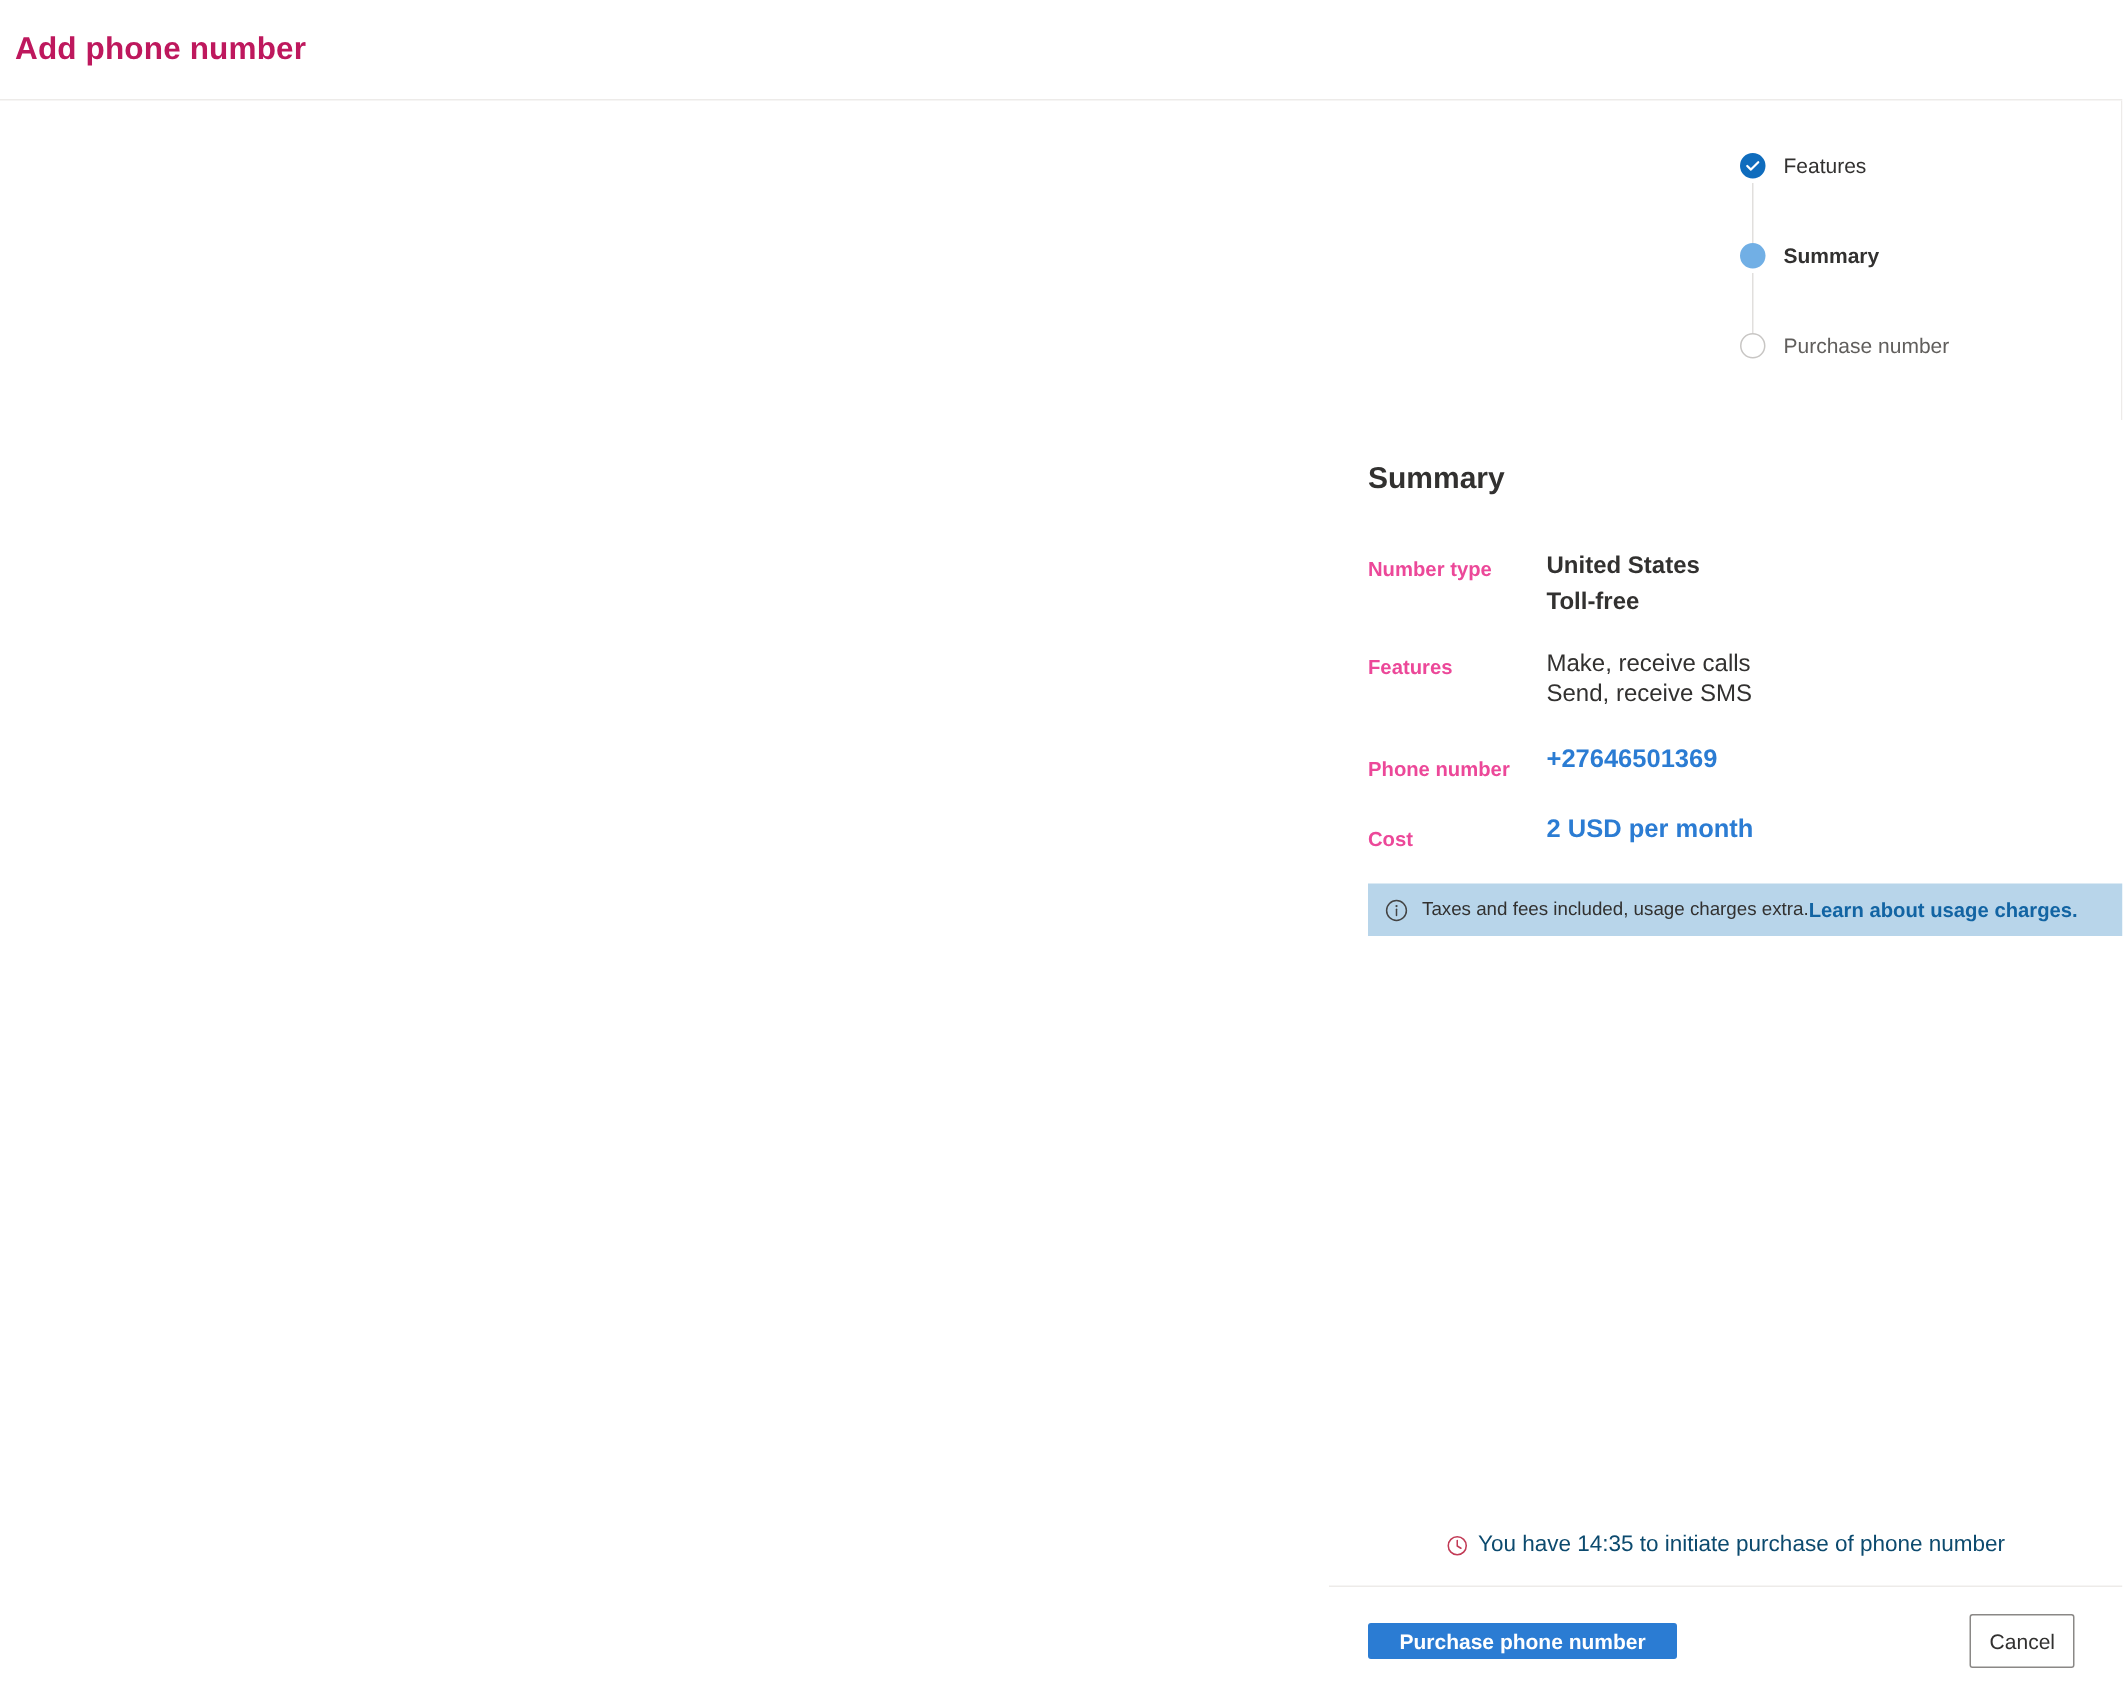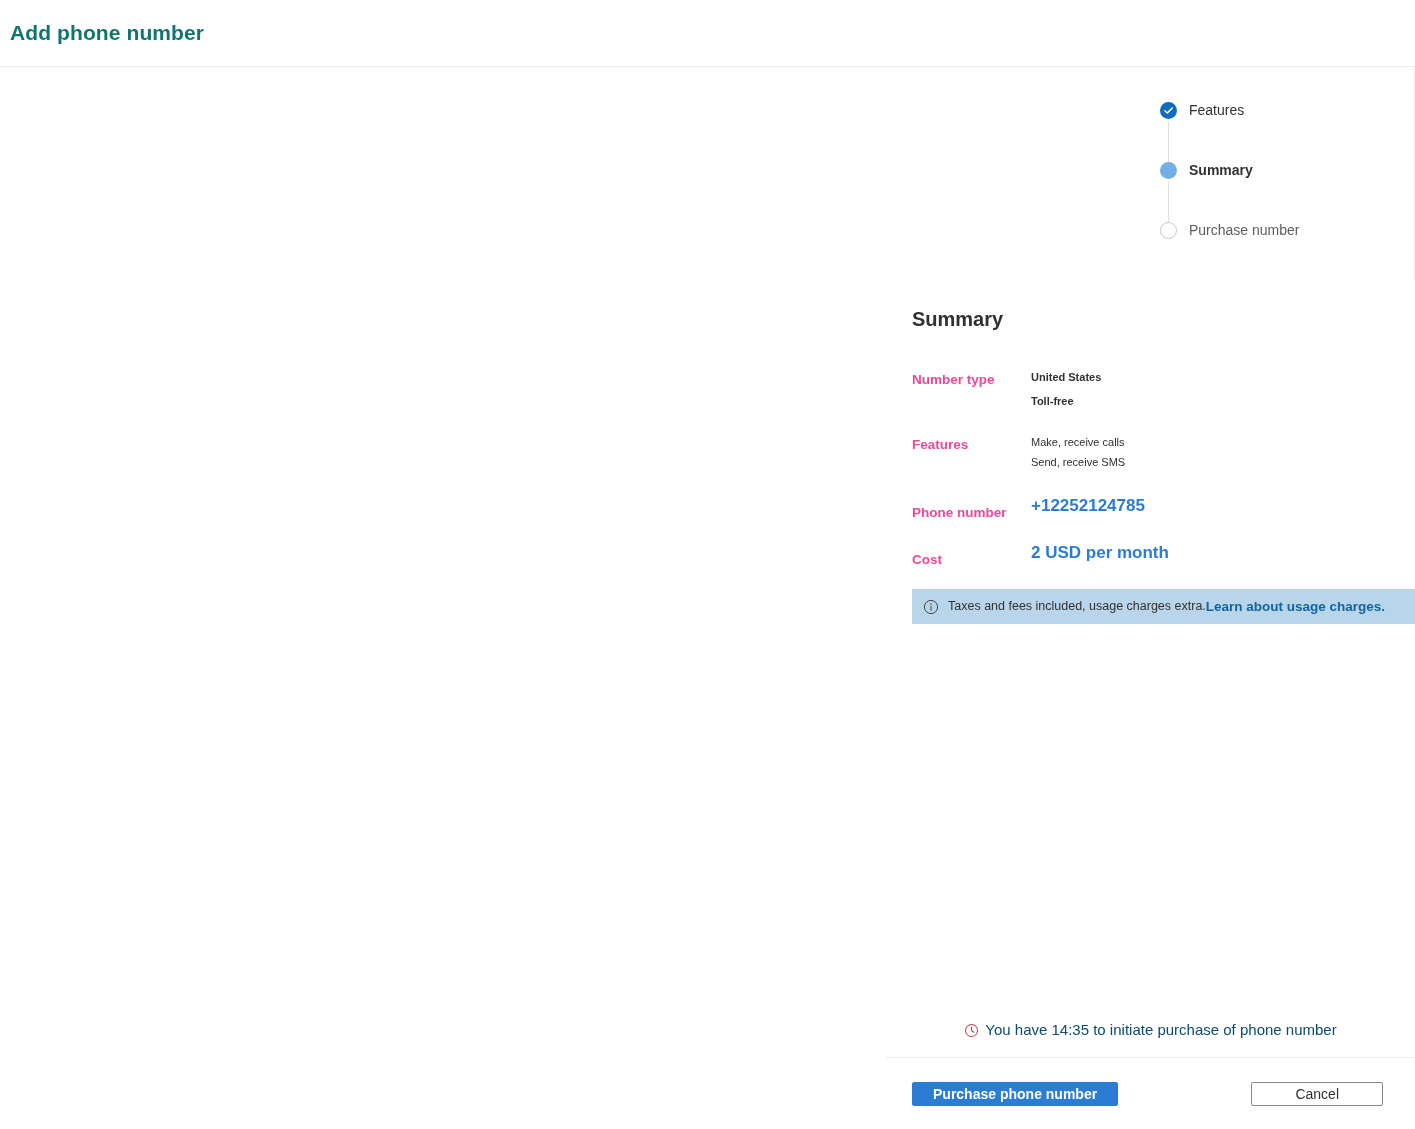--- a/index.html
+++ b/index.html
@@ -21,21 +21,21 @@
   .panel-header {
     height: 67px;
     border-bottom: 1px solid #edebe9;
     display: flex;
     align-items: center;
     padding-left: 10px;
   }
   .panel-title {
     font-size: 21px;
     font-weight: 600;
-    color: #0f766e;
+    color: #be185d;
     letter-spacing: 0.1px;
   }
 
   
   .panel-body {
     display: flex;
     height: 1062px;
     align-items: flex-end;
     flex-direction: column;
   }
@@ -127,21 +127,21 @@
   .summary-label {
     width: 119px;
     min-width: 119px;
     font-size: 13.5px;
     font-weight: 600;
     color: #ec4899;
     line-height: 19px;
     padding-top: 2px;
   }
   .summary-value {
-    font-size: 11px;
+    font-size: 16px;
     line-height: 19px;
     color: #323130;
   }
   .summary-value .vline { display: block; }
   .summary-value.semibold .vline { font-weight: 600; margin-bottom: 5px; }
   .summary-value.semibold .vline:last-child { margin-bottom: 0; }
   .summary-value.stacked .vline { margin-bottom: 1px; }
 
   .summary-row.accent { margin-bottom: 20px; }
   .summary-row.accent .summary-label { padding-top: 8px; }
@@ -224,22 +224,22 @@
     padding: 8px 20px;
     height: 24px;
     display: flex;
     align-items: center;
   }
   .footer-spacer { flex: 1; }
   .btn-secondary {
     background: #ffffff;
     color: #323130;
     border: 1px solid #8a8886;
-    padding: 6px 43px;
-    height: 24px;
+    padding: 6px 12px;
+    height: 36px;
     display: flex;
     align-items: center;
   }
 </style>
 </head>
 <body>
 
 <div class="panel-header">
   <div class="panel-title">Add phone number</div>
 </div>
@@ -294,21 +294,21 @@
       <div class="summary-row">
         <div class="summary-label">Features</div>
         <div class="summary-value stacked">
           <span class="vline">Make, receive calls</span>
           <span class="vline">Send, receive SMS</span>
         </div>
       </div>
 
       <div class="summary-row accent">
         <div class="summary-label">Phone number</div>
-        <div class="summary-value accent">+12252124785</div>
+        <div class="summary-value accent">+27646501369</div>
       </div>
 
       <div class="summary-row accent">
         <div class="summary-label">Cost</div>
         <div class="summary-value accent">2 USD per month</div>
       </div>
 
       <div class="info-banner">
         <span class="info-icon">
           <svg width="16" height="16" viewBox="0 0 16 16" fill="none" aria-hidden="true">

